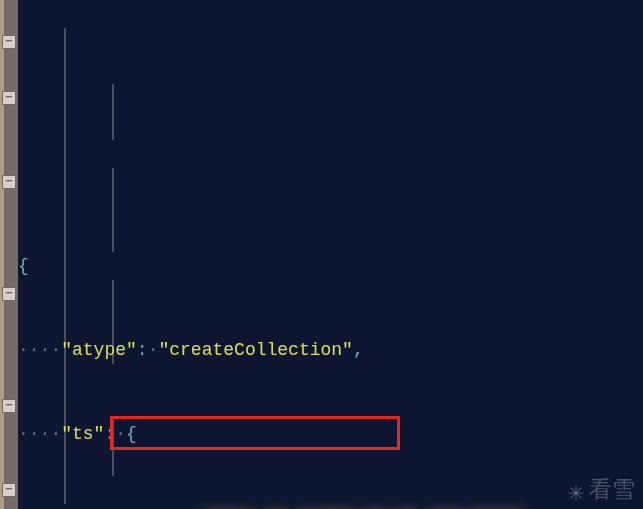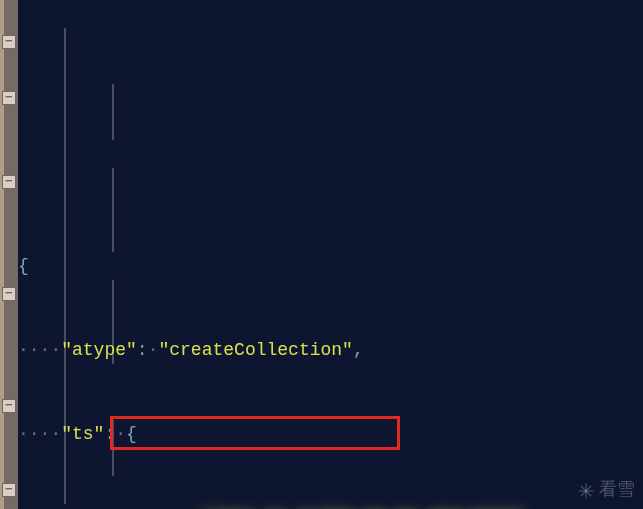--- a/index.html
+++ b/index.html
@@ -62,21 +62,21 @@
     position: absolute;
     border: 3px solid #e2291f;
     pointer-events: none;
   }
   .watermark {
     position: absolute;
     right: 8px;
     bottom: 6px;
     color: rgba(185,195,210,0.35);
     font-family: sans-serif;
-    font-size: 18px;
+    font-size: 23px;
     display: flex;
     align-items: center;
     gap: 4px;
   }
   .snow {
     width: 18px; height: 18px;
     display: inline-block;
   }
 </style>
 </head>

